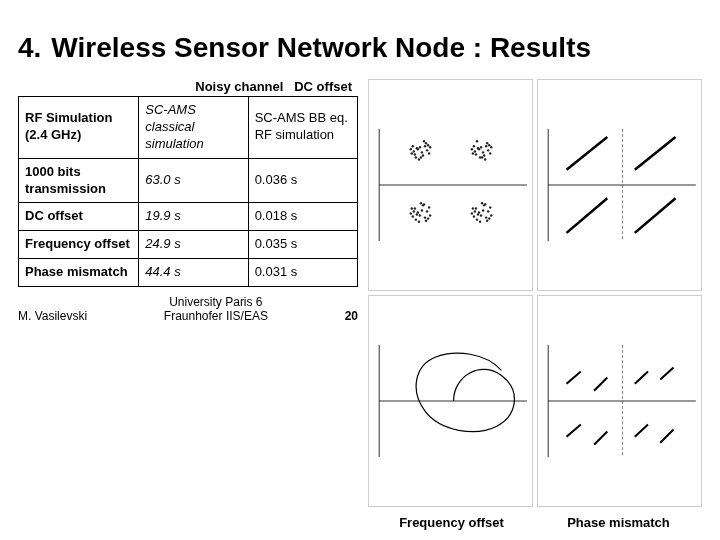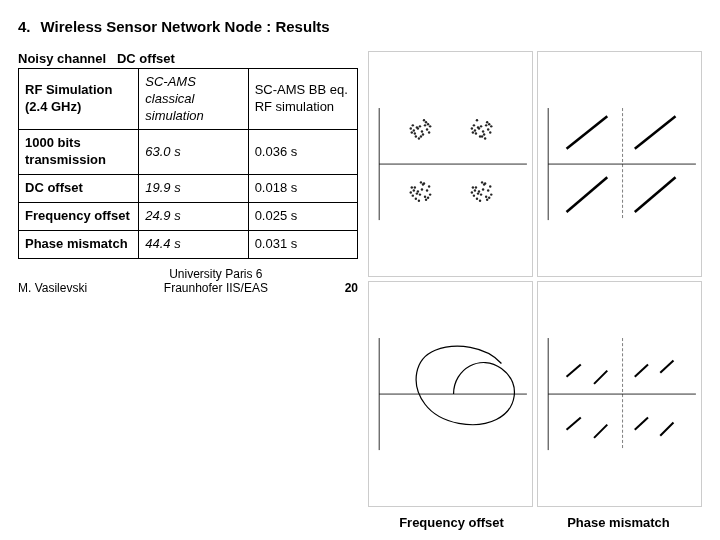--- a/index.html
+++ b/index.html
@@ -13,37 +13,39 @@
       overflow: hidden;
     }
     .page {
       width: 720px;
       height: 540px;
       padding: 18px 18px 10px 18px;
       display: flex;
       flex-direction: column;
     }
     .title {
-      font-size: 15px;
+      font-size: 28px;
       font-weight: bold;
       margin-bottom: 14px;
       line-height: 1.25;
+      margin-top: 12px;
     }
     .title .num {
       margin-right: 10px;
     }
     .content-area {
       display: flex;
       flex: 1;
       gap: 10px;
     }
     .left-section {
       flex: 0 0 340px;
     }
     .noisy-header {
+      text-align: right;
       font-size: 13px;
       font-weight: bold;
       margin-bottom: 2px;
       padding-right: 6px;
     }
     table {
       border-collapse: collapse;
       width: 100%;
       font-size: 13px;
     }
@@ -152,21 +154,21 @@
             <td class="col3">0.036 s</td>
           </tr>
           <tr>
             <td class="col1">DC offset</td>
             <td class="col2">19.9 s</td>
             <td class="col3">0.018 s</td>
           </tr>
           <tr>
             <td class="col1">Frequency offset</td>
             <td class="col2">24.9 s</td>
-            <td class="col3">0.025 s</td>
+            <td class="col3">0.035 s</td>
           </tr>
           <tr>
             <td class="col1">Phase mismatch</td>
             <td class="col2">44.4 s</td>
             <td class="col3">0.031 s</td>
           </tr>
         </tbody>
       </table>
 
       <div class="footer">

